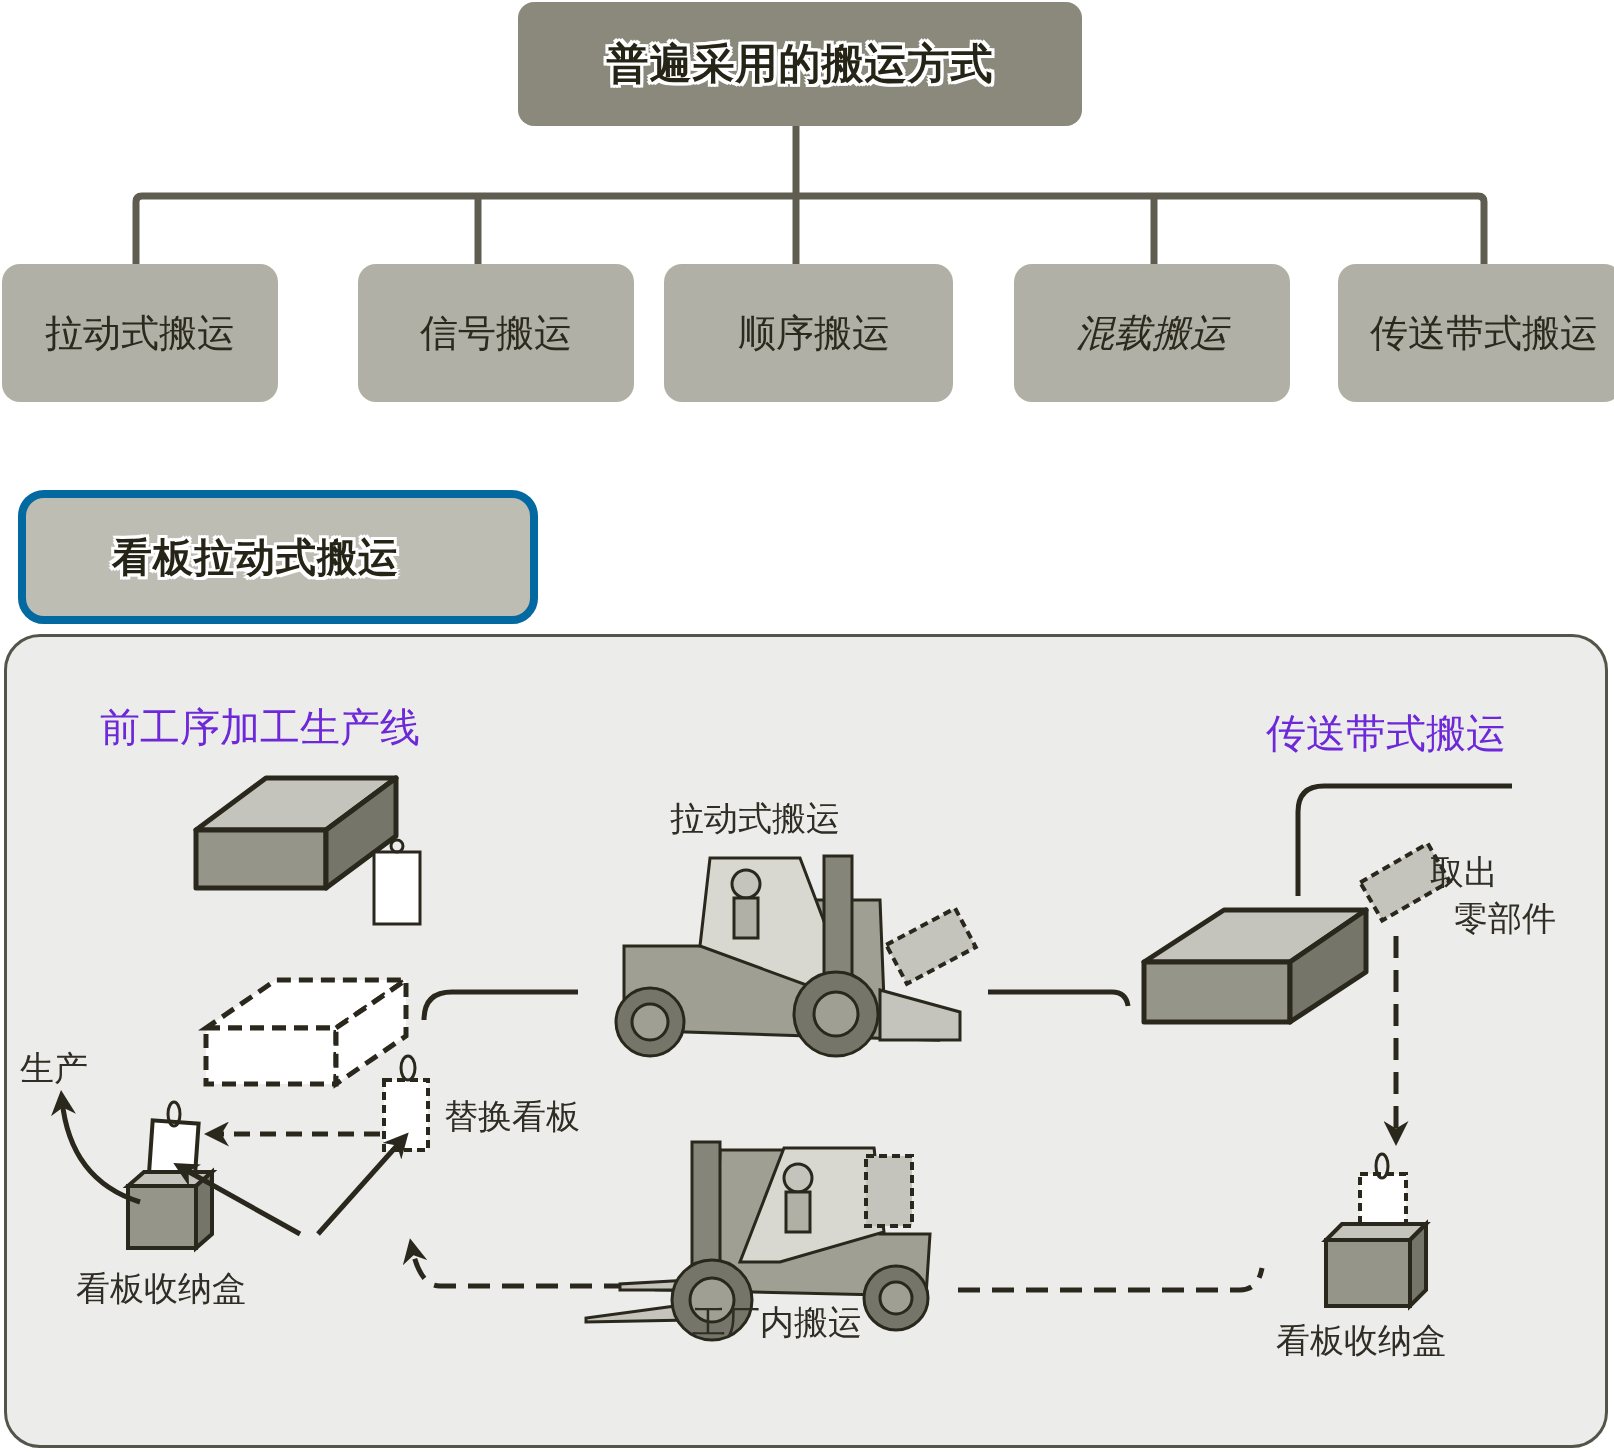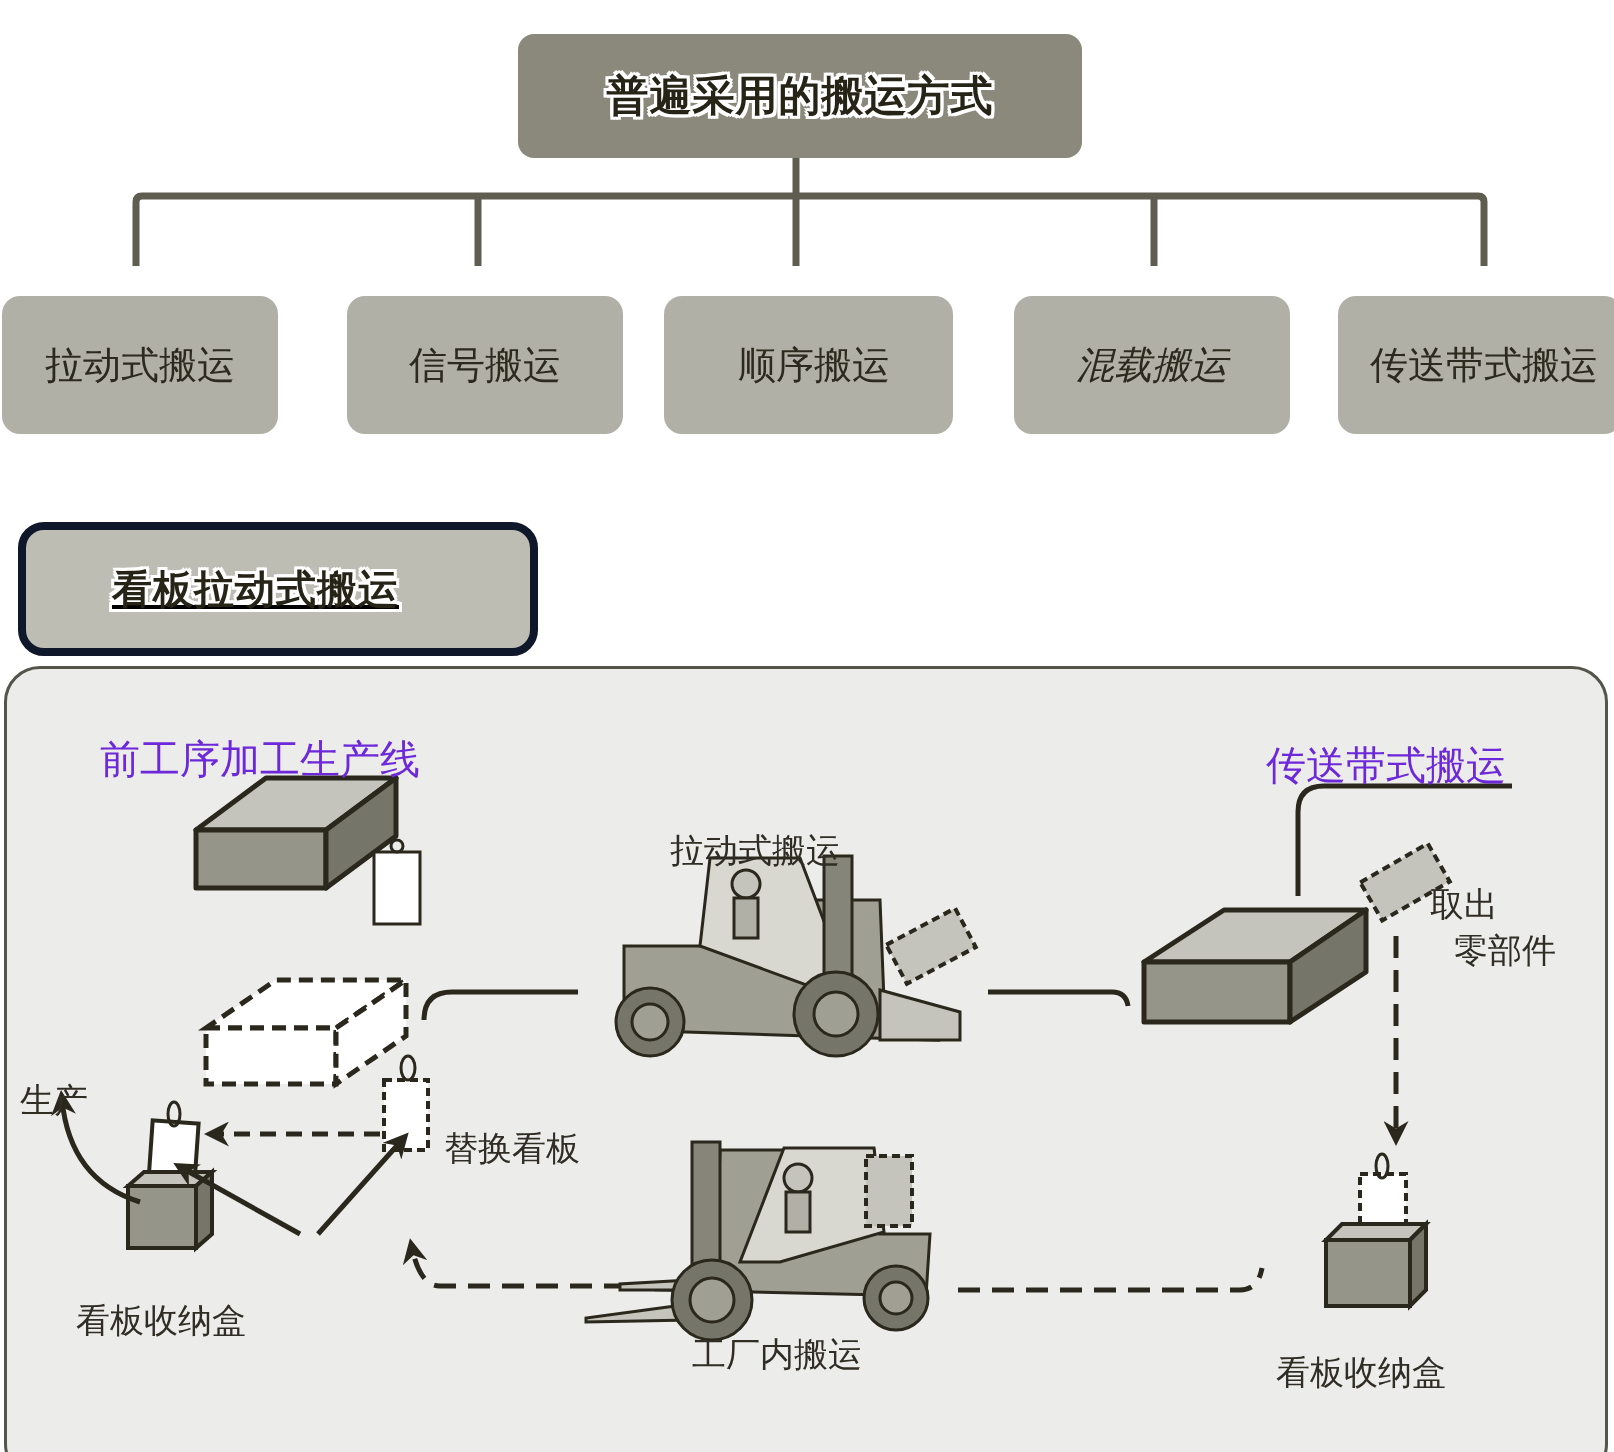--- a/index.html
+++ b/index.html
@@ -1,22 +1,22 @@
 <!DOCTYPE html>
 <html><head>
 <meta charset="utf-8">
 <style>
   html,body{margin:0;padding:0;background:#ffffff;}
   body{width:1614px;height:1452px;position:relative;overflow:hidden;font-family:"DejaVu Sans",sans-serif;}
-  .abs{position:absolute;margin-top:32px;}
+  .abs{position:absolute;}
   .root-box{left:518px;top:2px;width:564px;height:124px;background:#8a897c;border-radius:16px;display:flex;align-items:center;justify-content:center;}
   .title-out{font-weight:bold;font-size:42px;color:#262417;
      text-shadow:-3px -3px 0 #fff,3px -3px 0 #fff,-3px 3px 0 #fff,3px 3px 0 #fff,0 -3px 0 #fff,0 3px 0 #fff,-3px 0 0 #fff,3px 0 0 #fff;letter-spacing:1px;}
   .method-box{top:264px;height:138px;background:#b1b0a6;border-radius:18px;display:flex;align-items:center;justify-content:center;font-size:38px;color:#2c2a1f;}
-  .sec-box{left:18px;top:490px;width:520px;height:134px;background:#bebdb4;border:8px solid #0f172a;border-radius:26px;box-sizing:border-box;display:flex;align-items:center;justify-content:flex-start;padding-left:86px;text-decoration:underline;}
+  .sec-box{left:18px;top:490px;width:520px;height:134px;background:#bebdb4;border:8px solid #0369a1;border-radius:26px;box-sizing:border-box;display:flex;align-items:center;justify-content:flex-start;padding-left:86px;}
   .panel{left:4px;top:634px;width:1604px;height:814px;background:#ececea;border:3px solid #55544a;border-radius:36px;box-sizing:border-box;}
   .lbl{font-size:34px;color:#2f2d24;white-space:nowrap;}
   .bold-lbl{font-size:40px;font-weight:normal;color:#6d28d9;white-space:nowrap;}
   svg{position:absolute;left:0;top:0;}
 </style>
 </head>
 <body>
 
 <svg width="1614" height="1452">
   <g stroke="#5e5d50" stroke-width="7" fill="none">
@@ -28,21 +28,21 @@
   </g>
 </svg>
 
 <div class="abs root-box">
   <span class="title-out">普遍采用的搬运方式</span>
 </div>
 
 <div class="abs method-box" style="left:2px;width:276px;">
   <span>拉动式搬运</span>
 </div>
-<div class="abs method-box" style="left:347px;width:276px;">
+<div class="abs method-box" style="left:358px;width:276px;">
   <span>信号搬运</span>
 </div>
 <div class="abs method-box" style="left:664px;width:278px;padding-left:11px;">
   <span>顺序搬运</span>
 </div>
 <div class="abs method-box" style="left:1014px;width:276px;font-style:italic;">
   <span>混载搬运</span>
 </div>
 <div class="abs method-box" style="left:1338px;width:276px;padding-left:8px;">
   <span>传送带式搬运</span>

